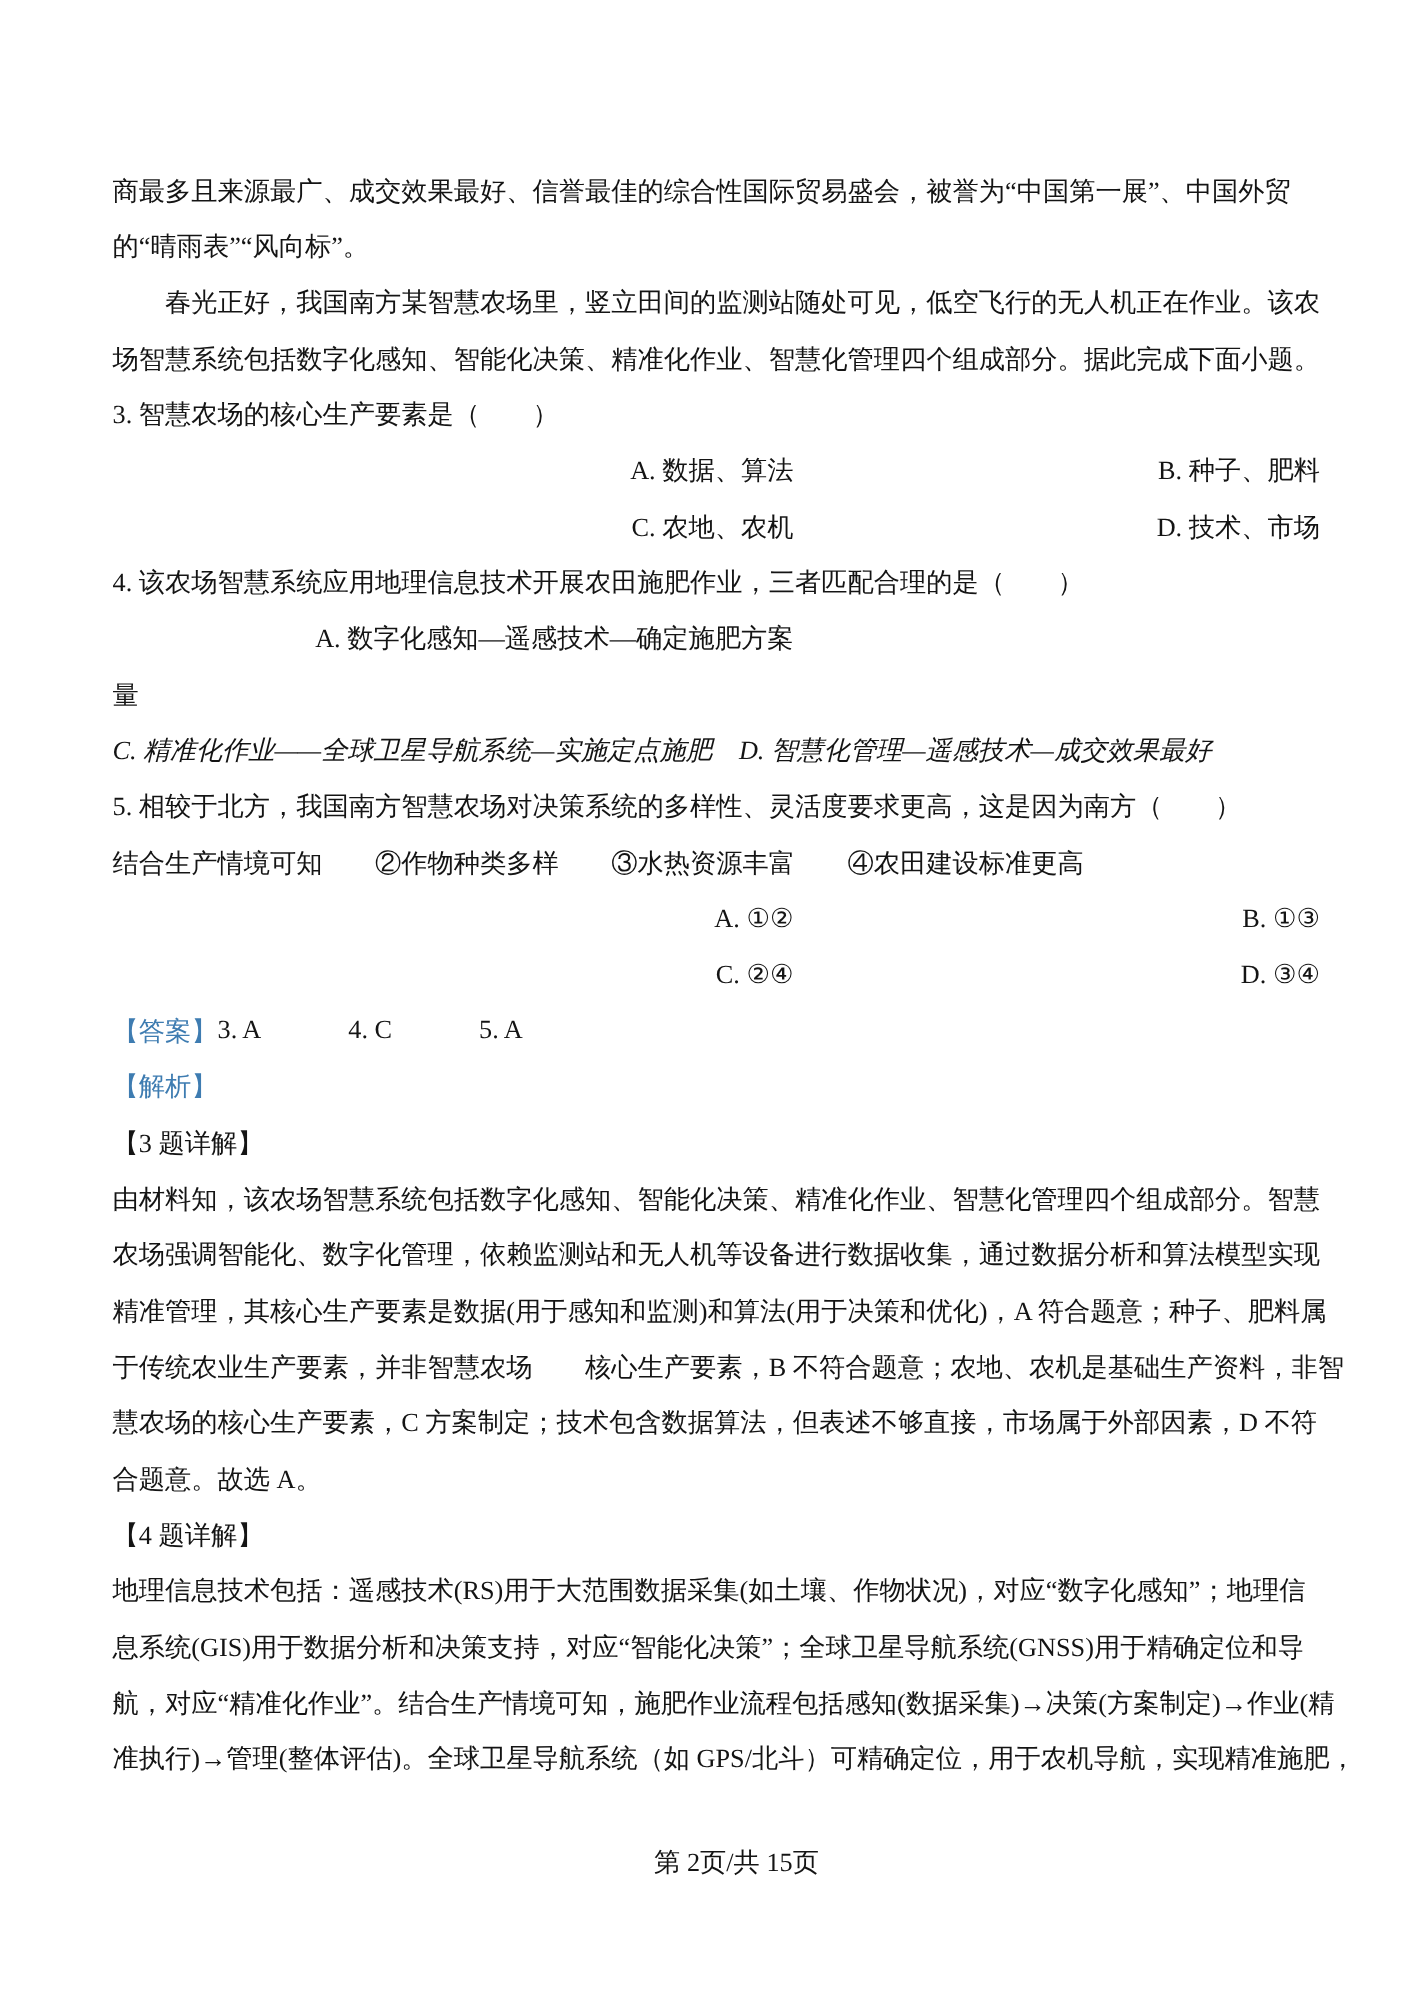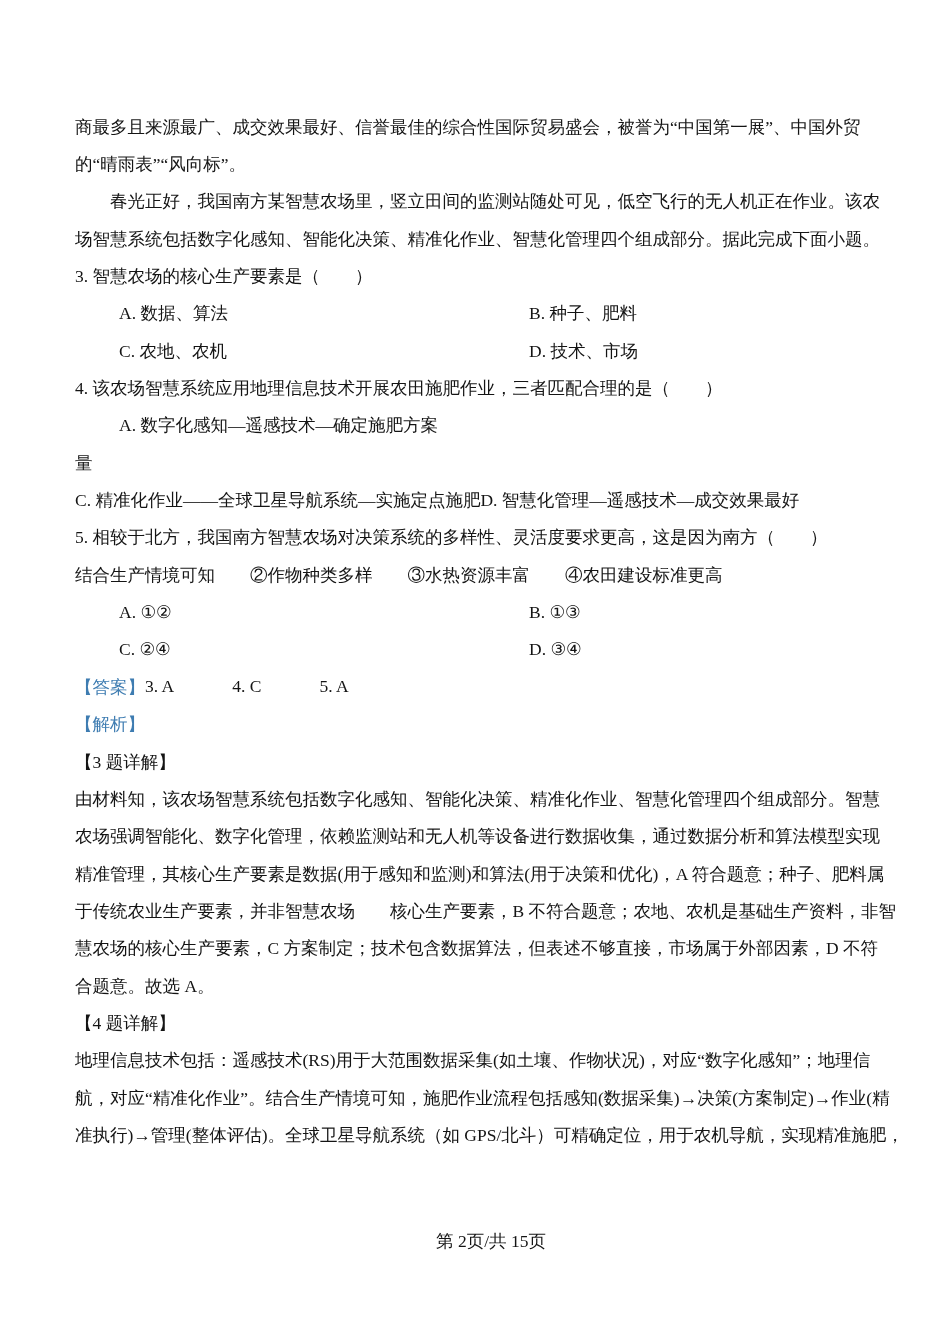--- a/index.html
+++ b/index.html
@@ -3,33 +3,34 @@
 <meta charset="utf-8">
 <style>
   html,body{margin:0;padding:0;background:#ffffff;}
   .page{
     position:relative;
     width:950px;height:1344px;
     background:#ffffff;
     font-family:"Liberation Serif","DejaVu Serif",serif;
     color:#141414;
     overflow:hidden;
+    text-align:right;
   }
   .content{position:absolute;left:75px;top:108px;width:805px;}
   .line{
     height:37.35px;
     display:flex;align-items:center;
     font-size:17.5px;
     white-space:nowrap;
     overflow:visible;
   }
   .indent{padding-left:35px;}
   .cols{display:grid;grid-template-columns:410px 1fr;align-items:center;margin-left:44px;}
   .cols > span{white-space:nowrap;}
-  .pair{display:flex;}
+  .pair{display:flex;gap:18px;font-style:italic;}
   .blue{color:var(--accent,#3E7CB1);}
   .ans-item{margin-right:58px;}
   .footer{
     position:absolute;left:16px;top:1222px;width:950px;height:37px;
     display:flex;align-items:center;justify-content:center;
     font-size:17.5px;
   }
 </style>
 </head>
 <body>
@@ -84,19 +85,20 @@
     <div class="line">【3 题详解】</div>
     <div class="line">由材料知，该农场智慧系统包括数字化感知、智能化决策、精准化作业、智慧化管理四个组成部分。智慧</div>
     <div class="line">农场强调智能化、数字化管理，依赖监测站和无人机等设备进行数据收集，通过数据分析和算法模型实现</div>
     <div class="line">精准管理，其核心生产要素是数据(用于感知和监测)和算法(用于决策和优化)，A 符合题意；种子、肥料属</div>
     <div class="line">于传统农业生产要素，并非智慧农场　　核心生产要素，B 不符合题意；农地、农机是基础生产资料，非智</div>
     <div class="line">慧农场的核心生产要素，C 方案制定；技术包含数据算法，但表述不够直接，市场属于外部因素，D 不符</div>
     <div class="line">合题意。故选 A。</div>
 
     <div class="line">【4 题详解】</div>
     <div class="line">地理信息技术包括：遥感技术(RS)用于大范围数据采集(如土壤、作物状况)，对应“数字化感知”；地理信</div>
+    <div class="line">息系统(GIS)用于数据分析和决策支持，对应“智能化决策”；全球卫星导航系统(GNSS)用于精确定位和导</div>
     <div class="line">航，对应“精准化作业”。结合生产情境可知，施肥作业流程包括感知(数据采集)→决策(方案制定)→作业(精</div>
     <div class="line">准执行)→管理(整体评估)。全球卫星导航系统（如 GPS/北斗）可精确定位，用于农机导航，实现精准施肥，</div>
 
   </div>
 
   <div class="footer">第 2页/共 15页</div>
 </div>
 
 </body></html>

